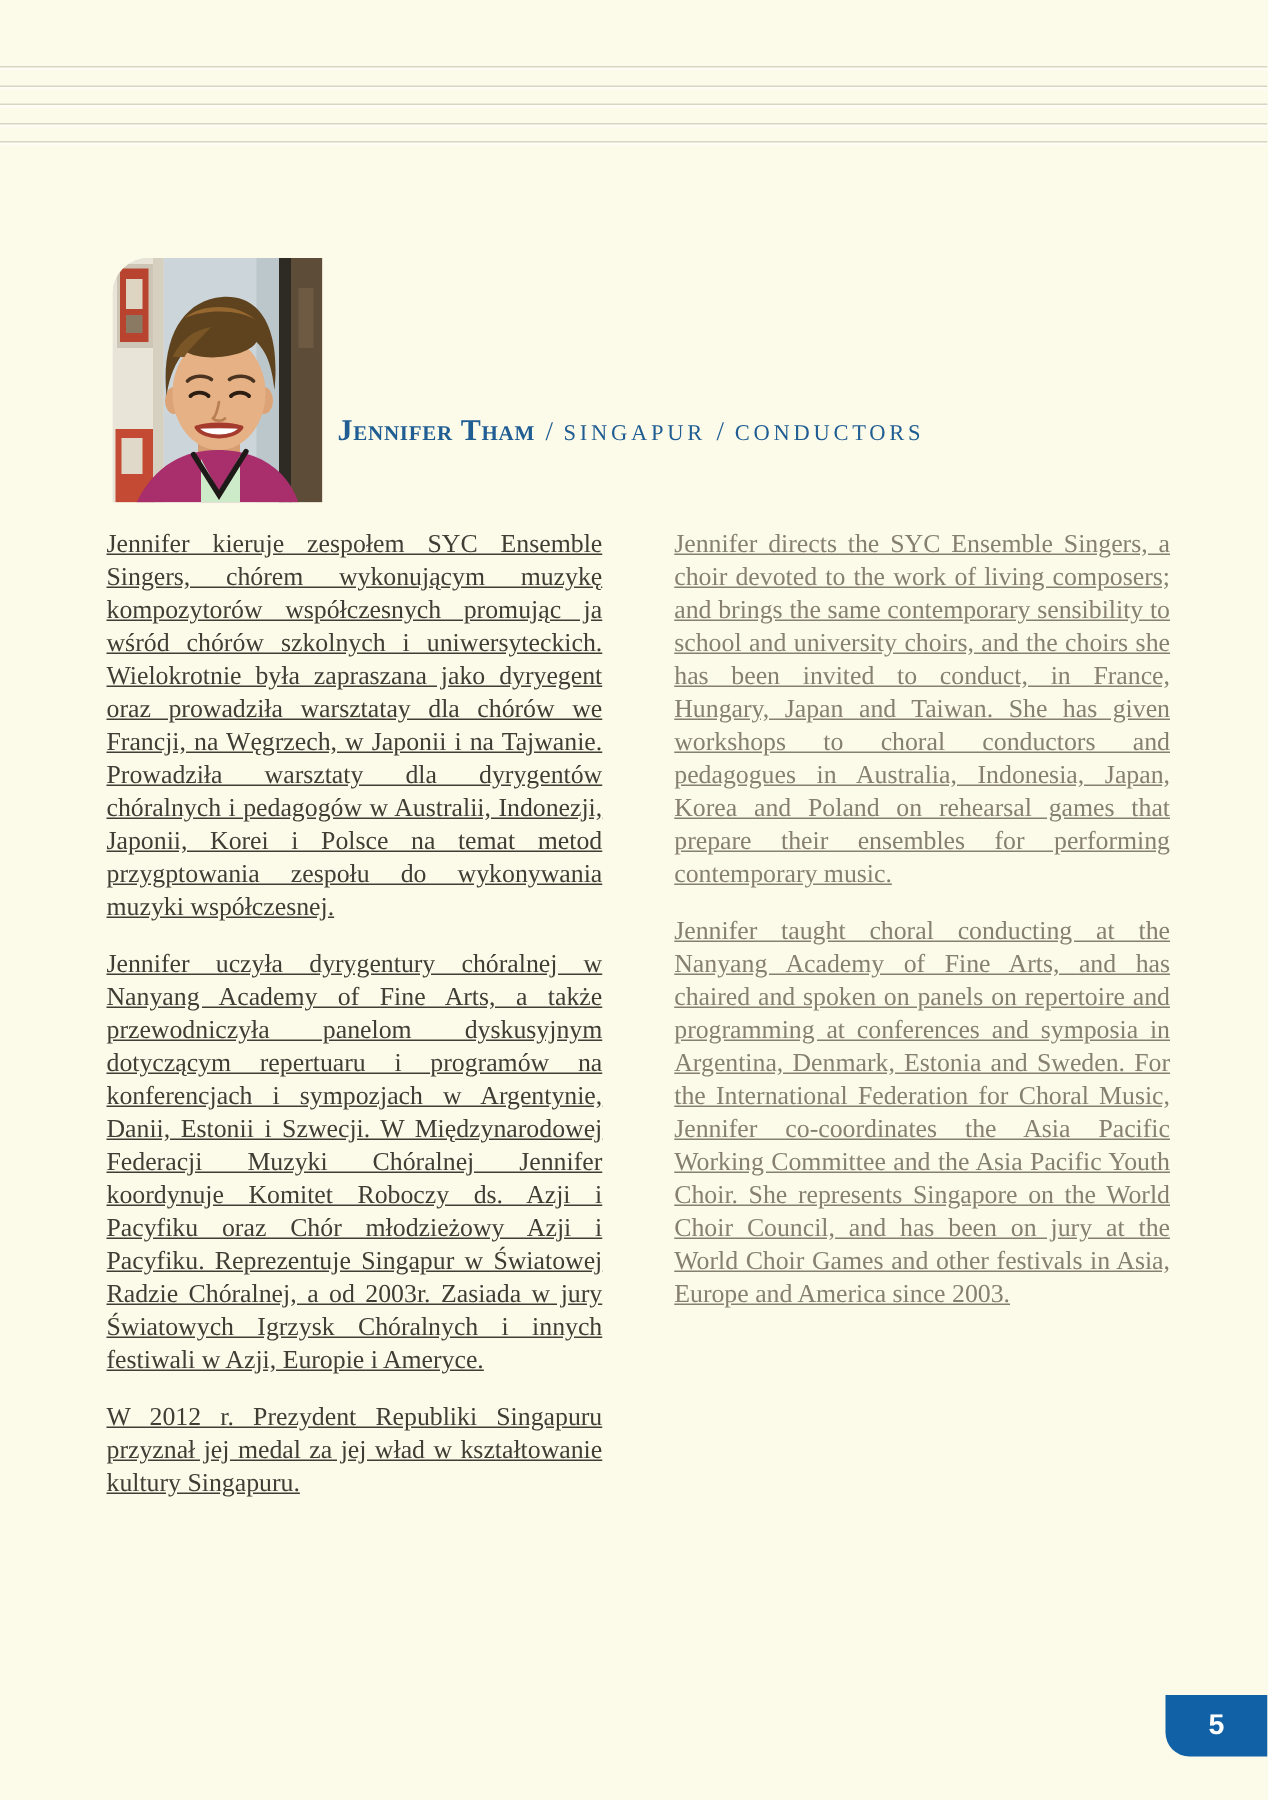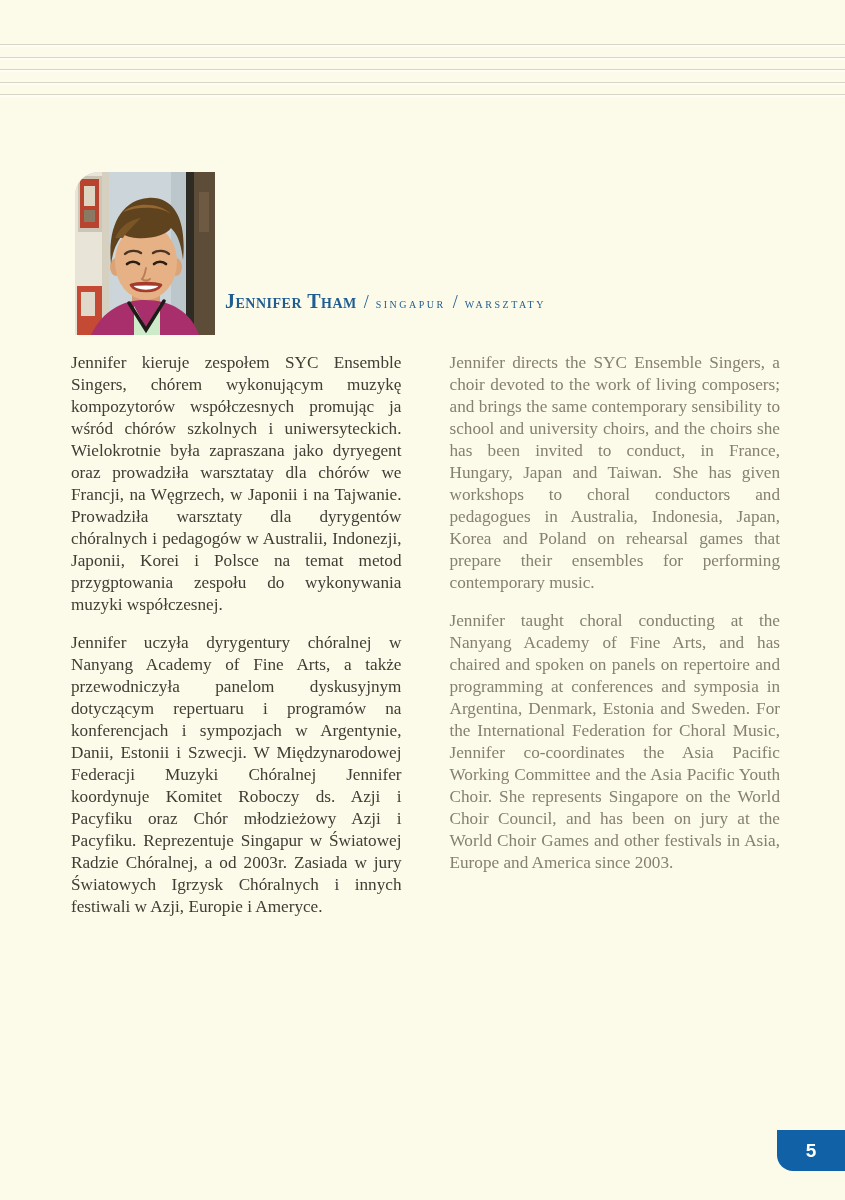--- a/index.html
+++ b/index.html
@@ -24,35 +24,35 @@
   .photo {
     position: absolute; left: 75px; top: 172px;
     width: 140px; height: 163px;
     border-radius: 24px 0 0 0;
     overflow: hidden;
   }
   .photo svg { display: block; }
 
   
   .heading {
-    position: absolute; left: 225px; top: 290px;
+    position: absolute; left: 225px; top: 273px;
     color: #1f5d93; white-space: nowrap;
     display: flex; align-items: baseline;
   }
   .heading .name { font-weight: bold; font-variant: small-caps; font-size: 20px; letter-spacing: 0.5px; }
   .heading .slash { font-size: 18px; margin: 0 7px; font-weight: normal; }
-  .heading .country { font-variant: small-caps; font-size: 14px; letter-spacing: 2.5px; }
+  .heading .country { font-variant: small-caps; font-size: 22px; letter-spacing: 2.5px; }
 
   
   .columns {
     position: absolute; left: 71px; top: 352px;
     width: 709px; display: flex; gap: 16px;
   }
   .col { flex: 1; text-align: justify; font-size: 17.2px; line-height: 22px; }
-  .col p { margin: 0 0 16px 0; }
+  .col p { margin: 0 0 16px 0; text-decoration: underline; }
   .col-pl { color: #403d35; }
   .col-en { color: #868070; margin-left: 32px; }
 
   
   .pagenum-box {
     position: absolute; right: 0; top: 1130px;
     width: 68px; height: 41px;
     background: #1161a6;
     border-radius: 0 0 0 16px;
     display: flex; align-items: center; justify-content: center;
@@ -121,27 +121,28 @@
     <path d="M56 113 C61 121 81 121 86 113 C82 112 60 112 56 113 Z" fill="#ffffff" stroke="#a43b2c" stroke-width="2.6" stroke-linejoin="round"></path>
     <path d="M56 113 C62 110 80 110 86 113" stroke="#a43b2c" stroke-width="2.2" fill="none" stroke-linecap="round"></path>
   </svg>
 </div>
 
 <div class="heading">
   <span class="name">Jennifer Tham</span>
   <span class="slash">/</span>
   <span class="country">singapur</span>
   <span class="slash">/</span>
-  <span class="country">warsztaty</span>
+  <span class="country">conductors</span>
 </div>
 
 <div class="columns">
   <div class="col col-pl">
     <p>Jennifer kieruje zespołem SYC Ensemble Singers, chórem wykonującym muzykę kompozytorów współczesnych promując ja wśród chórów szkolnych i uniwersyteckich. Wielokrotnie była zapraszana jako dyryegent oraz prowadziła warsztatay dla chórów we Francji, na Węgrzech, w Japonii i na Tajwanie. Prowadziła warsztaty dla dyrygentów chóralnych i pedagogów w Australii, Indonezji, Japonii, Korei i Polsce na temat metod przygptowania zespołu do wykonywania muzyki współczesnej.</p>
     <p>Jennifer uczyła dyrygentury chóralnej w Nanyang Academy of Fine Arts, a także przewodniczyła panelom dyskusyjnym dotyczącym repertuaru i programów na konferencjach i sympozjach w Argentynie, Danii, Estonii i Szwecji. W Międzynarodowej Federacji Muzyki Chóralnej Jennifer koordynuje Komitet Roboczy ds. Azji i Pacyfiku oraz Chór młodzieżowy Azji i Pacyfiku. Reprezentuje Singapur w Światowej Radzie Chóralnej, a od 2003r. Zasiada w jury Światowych Igrzysk Chóralnych i innych festiwali w Azji, Europie i Ameryce.</p>
+    <p>W 2012 r. Prezydent Republiki Singapuru przyznał jej medal za jej wład w kształtowanie kultury Singapuru.</p>
   </div>
   <div class="col col-en" lang="en">
     <p>Jennifer directs the SYC Ensemble Singers, a choir devoted to the work of living composers; and brings the same contemporary sensibility to school and university choirs, and the choirs she has been invited to conduct, in France, Hungary, Japan and Taiwan. She has given workshops to choral conductors and pedagogues in Australia, Indonesia, Japan, Korea and Poland on rehearsal games that prepare their ensembles for performing contemporary music.</p>
     <p>Jennifer taught choral conducting at the Nanyang Academy of Fine Arts, and has chaired and spoken on panels on repertoire and programming at conferences and symposia in Argentina, Denmark, Estonia and Sweden. For the International Federation for Choral Music, Jennifer co-coordinates the Asia Pacific Working Committee and the Asia Pacific Youth Choir. She represents Singapore on the World Choir Council, and has been on jury at the World Choir Games and other festivals in Asia, Europe and America since 2003.</p>
   </div>
 </div>
 
 <div class="pagenum-box">
   <span>5</span>
 </div>

